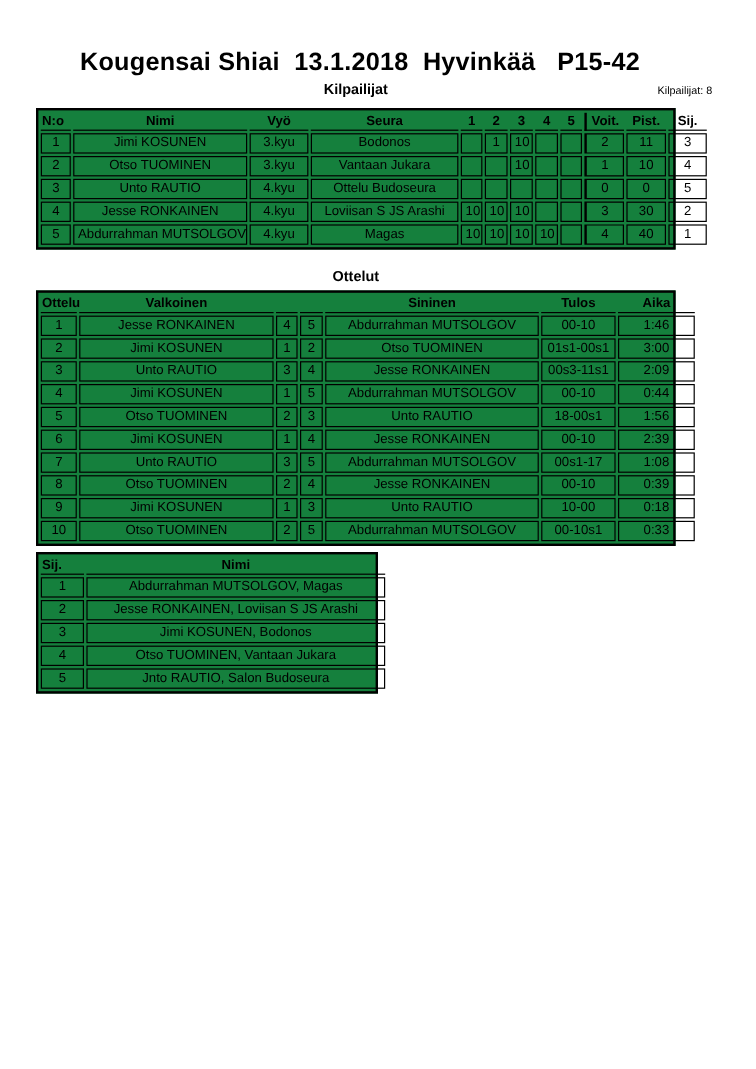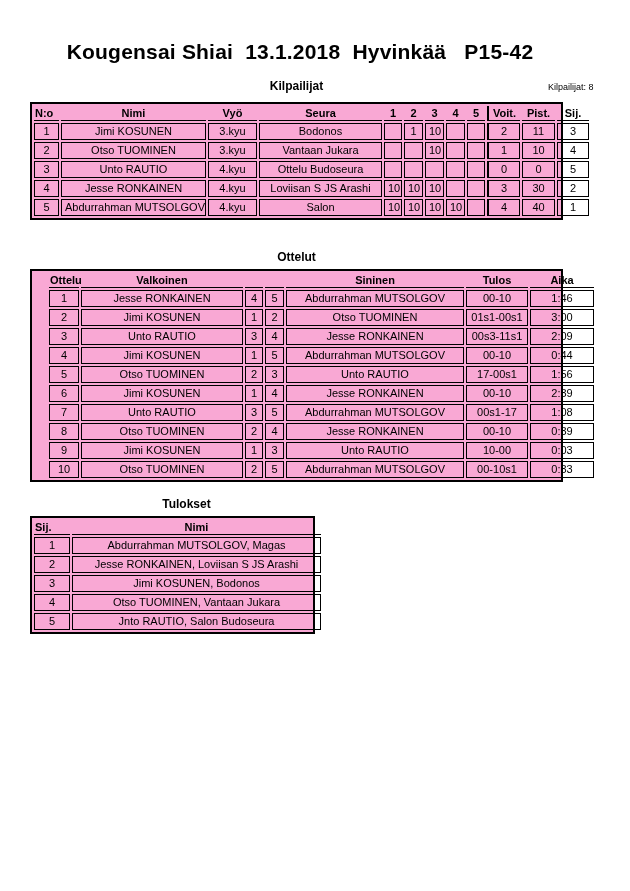--- a/index.html
+++ b/index.html
@@ -6,30 +6,30 @@
   body {
     width:630px; height:891px; background:#ffffff; color:#000000;
     font-family:"Liberation Sans", sans-serif; overflow:hidden;
   }
   .page { position:relative; box-sizing:border-box; padding:40px 0 0 30px; width:590px; height:891px; }
 
   .title {
     width:540px; margin:0; text-align:center;
     font-size:21px; font-weight:bold; white-space:pre; letter-spacing:0.2px;
   }
-  .subhead-row { position:relative; width:533px; margin-top:15px; height:15px; }
+  .subhead-row { position:relative; width:533px; margin-top:3px; height:15px; }
   .section-heading { font-size:12px; font-weight:bold; text-align:center; }
   .heading-kilpailijat { width:533px; }
-  .heading-ottelut { width:533px; margin-top:30px; }
+  .heading-ottelut { width:533px; margin-top:15px; }
   .heading-tulokset { width:313px; margin-top:15px; }
   .count-label { position:absolute; left:518px; top:3px; font-size:9px; white-space:nowrap; }
 
-  .tablewrap { border:2px solid #000; width:533px; box-sizing:border-box; background:#f9a8d4; }
+  .tablewrap { border:2px solid #000; width:533px; box-sizing:border-box; background:#15803d; }
   .tablewrap.t1 { margin-top:8px; }
-  .tablewrap.t2 { margin-top:5px;padding-left:15px; }
+  .tablewrap.t2 { margin-top:5px; }
   .tablewrap.t3 { margin-top:5px; width:285px; }
 
   table { border-collapse:separate; border-spacing:2px; width:100%; table-layout:fixed; }
   th {
     font-size:11px; font-weight:bold; padding:0 2px; height:14px;
     border:none; border-bottom:1px solid #000; white-space:nowrap; overflow:visible;
     text-align:center;
   }
   td {
     font-size:11px; padding:1px 3px; height:13px; line-height:13px;
@@ -143,21 +143,21 @@
             <td class="c"></td>
             <td class="c thick-left">3</td>
             <td class="c">30</td>
             <td class="c">2</td>
           </tr>
 
           <tr>
             <td class="c">5</td>
             <td class="l">Abdurrahman MUTSOLGOV</td>
             <td class="c">4.kyu</td>
-            <td class="l">Salon</td>
+            <td class="l">Magas</td>
             <td class="c">10</td>
             <td class="c">10</td>
             <td class="c">10</td>
             <td class="c">10</td>
             <td class="c"></td>
             <td class="c thick-left">4</td>
             <td class="c">40</td>
             <td class="c">1</td>
           </tr>
         </tbody>
@@ -229,21 +229,21 @@
             <td class="c">00-10</td>
             <td class="c">0:44</td>
           </tr>
 
           <tr>
             <td class="c">5</td>
             <td class="l">Otso TUOMINEN</td>
             <td class="c">2</td>
             <td class="c">3</td>
             <td class="l">Unto RAUTIO</td>
-            <td class="c">17-00s1</td>
+            <td class="c">18-00s1</td>
             <td class="c">1:56</td>
           </tr>
 
           <tr>
             <td class="c">6</td>
             <td class="l">Jimi KOSUNEN</td>
             <td class="c">1</td>
             <td class="c">4</td>
             <td class="l">Jesse RONKAINEN</td>
             <td class="c">00-10</td>
@@ -270,37 +270,36 @@
             <td class="c">0:39</td>
           </tr>
 
           <tr>
             <td class="c">9</td>
             <td class="l">Jimi KOSUNEN</td>
             <td class="c">1</td>
             <td class="c">3</td>
             <td class="l">Unto RAUTIO</td>
             <td class="c">10-00</td>
-            <td class="c">0:03</td>
+            <td class="c">0:18</td>
           </tr>
 
           <tr>
             <td class="c">10</td>
             <td class="l">Otso TUOMINEN</td>
             <td class="c">2</td>
             <td class="c">5</td>
             <td class="l">Abdurrahman MUTSOLGOV</td>
             <td class="c">00-10s1</td>
             <td class="c">0:33</td>
           </tr>
         </tbody>
     </table>
   </div>
 
-  <div class="section-heading heading-tulokset">Tulokset</div>
 
   <div class="tablewrap t3">
     <table>
       <colgroup>
         <col style="width:36px">
           <col style="width:249px">
       </colgroup>
       <thead>
         <tr>
           <th class="hl">Sij.</th>

